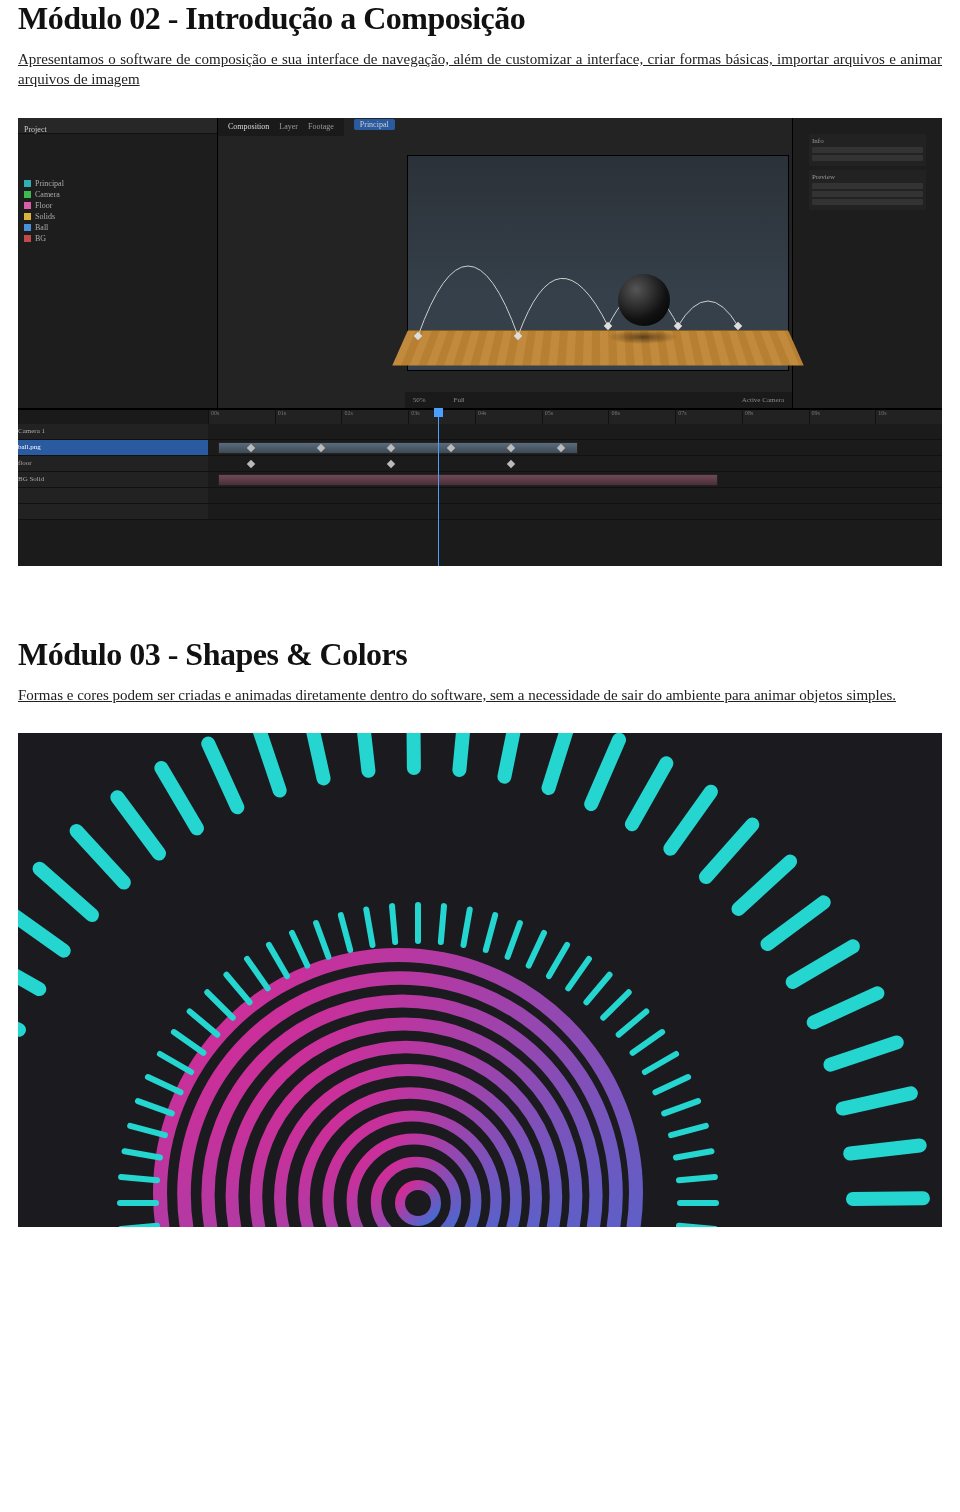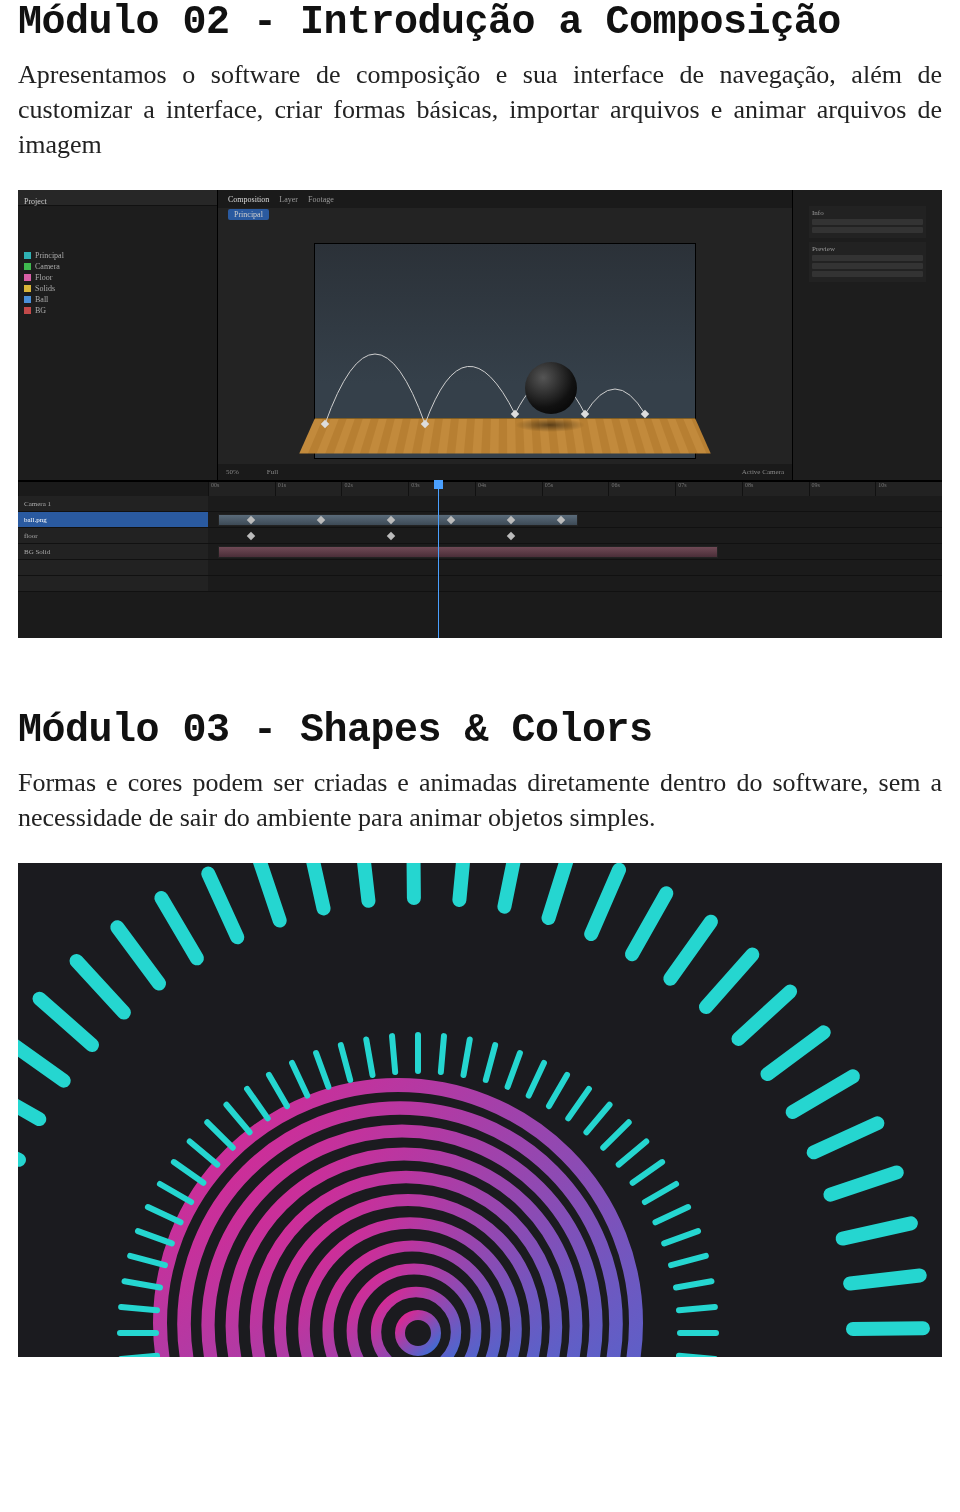--- a/index.html
+++ b/index.html
@@ -6,34 +6,35 @@
   body {
     width: 960px;
     background: #ffffff;
     font-family: Georgia, 'Times New Roman', serif;
     color: #222;
   }
   .page {
     padding: 0 18px 0 18px;
   }
   h1 {
-    font-family: Liberation Mono, monospace;
+    font-family: Liberation Serif, serif;
     font-weight: 700;
-    font-size: 40px;
+    font-size: 32px;
     letter-spacing: -0.5px;
     color: #111;
     margin-bottom: 12px;
   }
   p.body {
     font-family: 'Minion Pro', Georgia, serif;
-    font-size: 26px;
+    font-size: 15px;
     line-height: 1.35;
     color: #222;
     margin-bottom: 28px;
     text-align: justify;
+    text-decoration: underline;
   }
 
   
   .ae-shot {
     width: 924px;
     height: 448px;
     background: #1a1a1a;
     position: relative;
     overflow: hidden;
     margin-bottom: 70px;
@@ -53,21 +54,21 @@
   .ae-project .hdr { background:#272727; height:16px; padding:7px 6px; color:#ccc; border-bottom:1px solid #111;}
   .ae-project .list { position:absolute; top:60px; left:6px; right:6px;}
   .ae-project .list .it { display:flex; align-items:center; gap:4px; padding:1px 0;}
   .ae-project .list .dot{ width:7px; height:7px; }
   .c-green{background:#3fb94f;} .c-pink{background:#d85fa6;} .c-blue{background:#4a90d9;} .c-yellow{background:#d9b63a;} .c-cyan{background:#2fb1b3;} .c-red{background:#c24a4a;}
 
   .ae-comp {
     flex: 1;
     background: #232323;
     display: flex;
-    flex-direction: column;
+    flex-direction: row;
   }
   .ae-comp .tabs { height:18px; background:#1a1a1a; display:flex; align-items:center; gap:10px; padding:0 10px; font-size:8px; color:#999;}
   .ae-comp .tabs .act{color:#ddd;}
   .ae-comp .crumbs{height:14px; font-size:8px; color:#ccc; padding:2px 10px;}
   .ae-comp .crumbs span{ background:#2a5aa0; padding:1px 6px; border-radius:2px;}
   .ae-viewport {
     flex:1;
     display:flex;
     align-items:center;
     justify-content:center;
@@ -118,21 +119,21 @@
     background:#1b1b1b;
     border-top:2px solid #000;
     position:relative;
     font-size:7px;
     color:#aaa;
   }
   .ae-timeline .ruler{height:14px; background:#222; display:flex;}
   .ae-timeline .ruler div{flex:1; border-left:1px solid #111; font-size:6px; color:#777; padding-left:2px;}
   .ae-timeline .rows{position:relative;}
   .ae-timeline .trow{height:16px; display:flex; align-items:center; border-bottom:1px solid #111;}
-  .ae-timeline .trow .lab{width:190px; padding-left:6px; background:#222; height:100%; display:flex; align-items:center;}
+  .ae-timeline .trow .lab{width:190px; background:#222; height:100%; display:flex; align-items:center;}
   .ae-timeline .trow .bar{flex:1; height:100%; position:relative;}
   .ae-timeline .trow.sel .lab{background:#2a5aa0; color:#fff;}
   .ae-timeline .kf{position:absolute; top:5px; width:6px; height:6px; background:#bbb; transform:rotate(45deg);}
   .ae-timeline .clip{position:absolute; top:2px; height:12px; background:linear-gradient(#5a6b7a,#3d4a56); border:1px solid #222;}
   .ae-timeline .playhead{position:absolute; top:0; bottom:0; width:1px; background:#4aa0ff; left:420px;}
   .ae-timeline .playhead::before{content:''; position:absolute; top:-2px; left:-4px; width:9px; height:9px; background:#4aa0ff;}
 
   
   .shapes-graphic {
     width: 924px;

